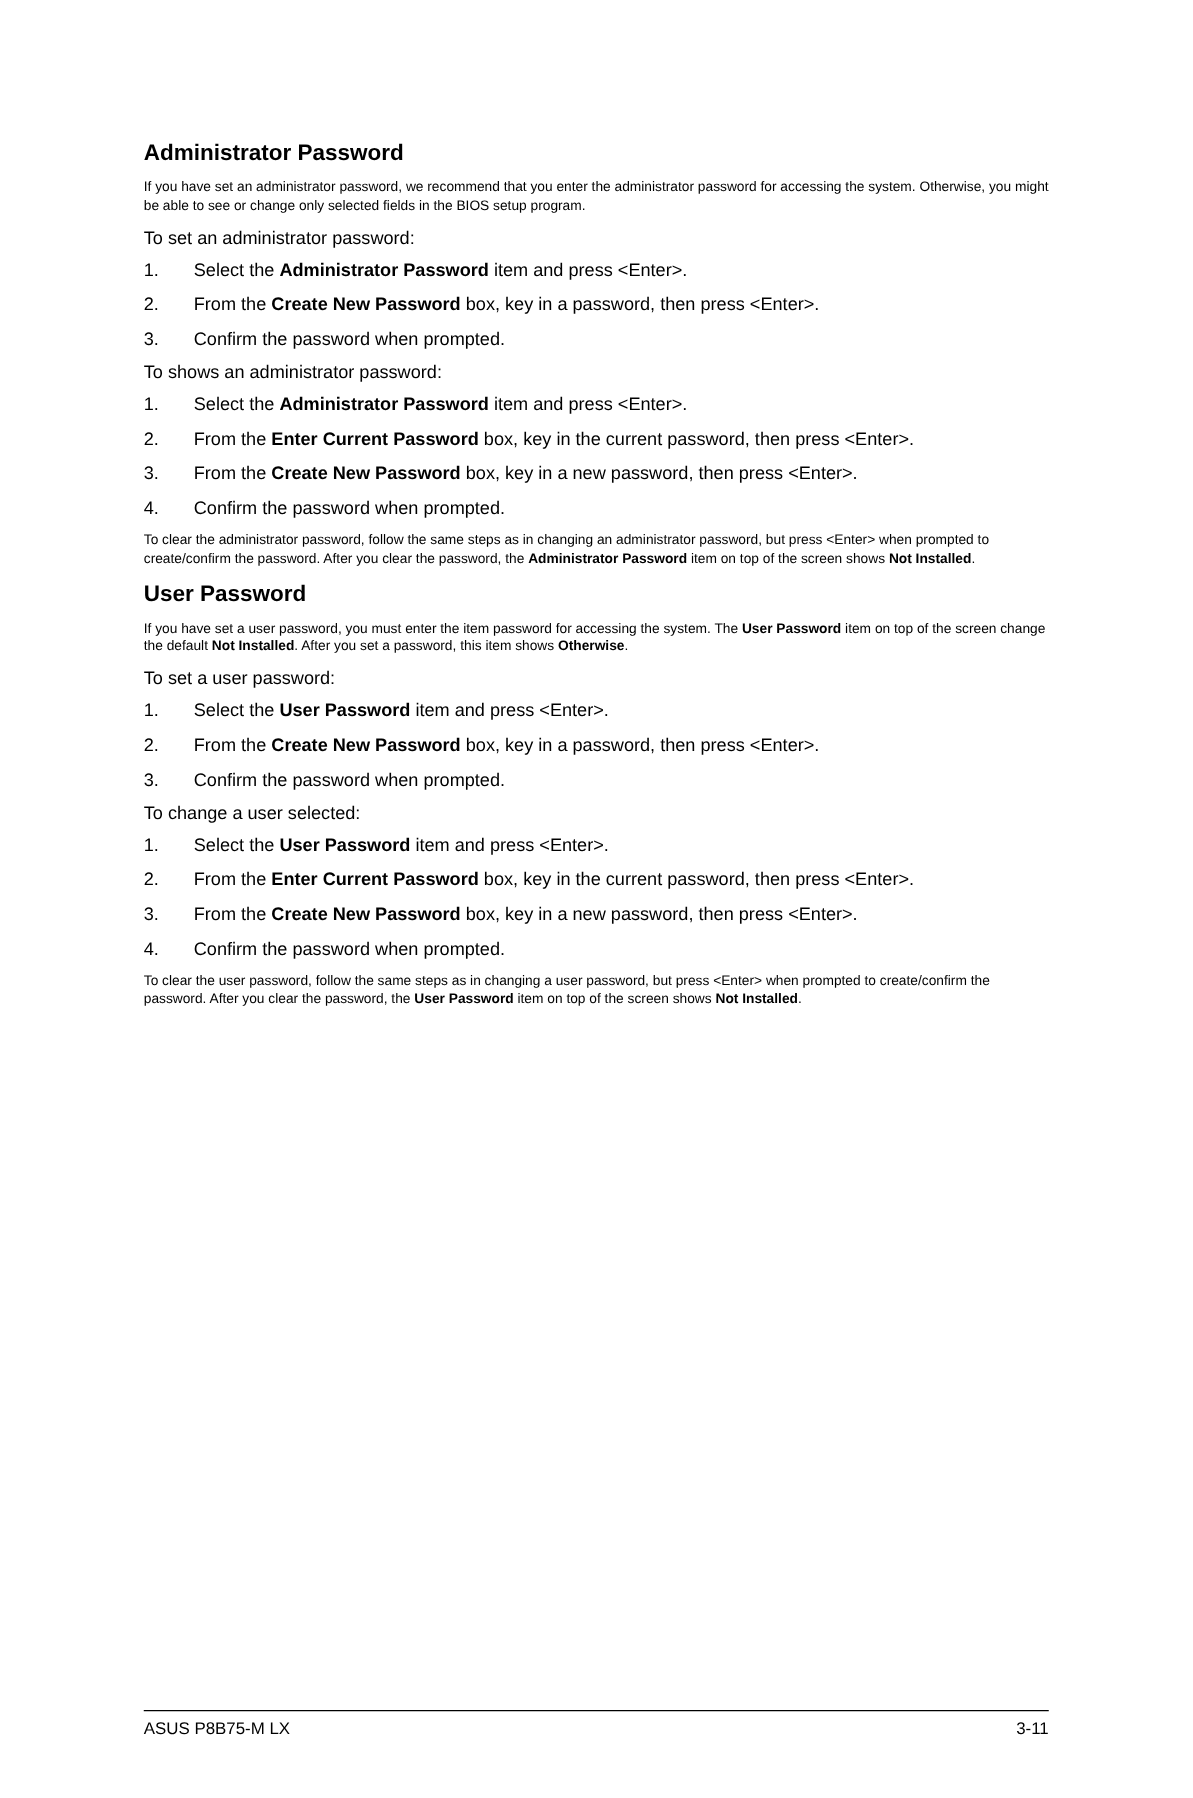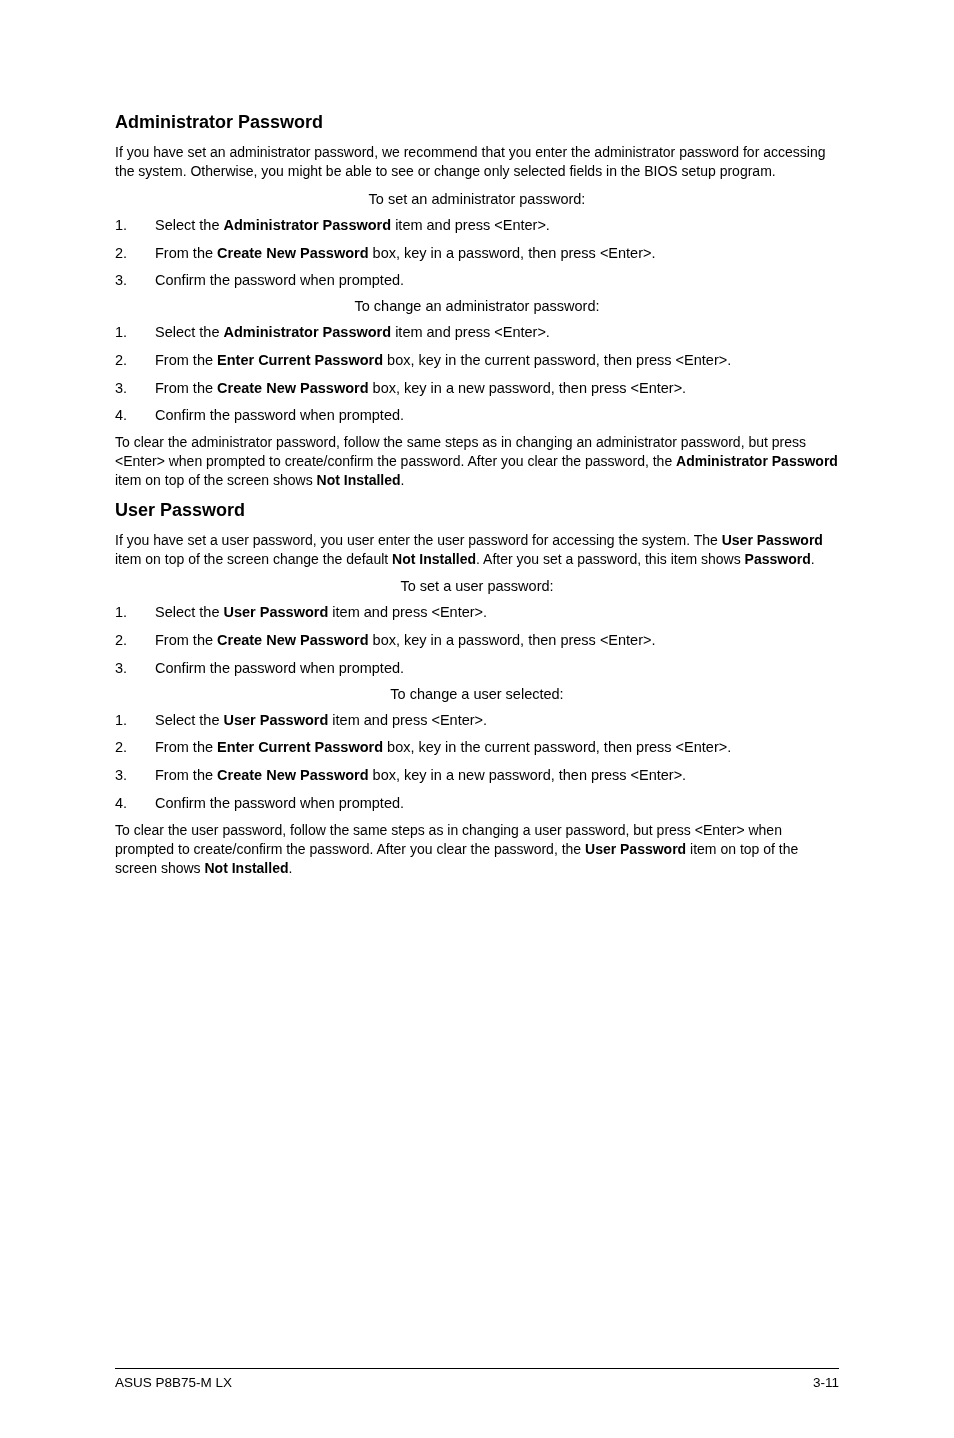--- a/index.html
+++ b/index.html
@@ -15,29 +15,28 @@
       padding: 112px 115px 50px 115px;
       position: relative;
       color: #000000;
     }
     .heading {
       font-size: 18px;
       font-weight: bold;
       margin-bottom: 10px;
     }
     .body-text {
-      font-size: 14px;
+      font-size: 11px;
       line-height: 1.35;
       margin-bottom: 10px;
     }
     .instruction-lead {
       font-size: 14.5px;
       margin-bottom: 8px;
       margin-top: 4px;
-      text-align: center;
     }
     .list-item {
       font-size: 14.5px;
       line-height: 1.5;
       margin-bottom: 6px;
       display: flex;
     }
     .list-num {
       min-width: 40px;
     }
@@ -77,21 +76,21 @@
 </div>
 <div class="list-item">
   <span class="list-num">2.</span>
   <span class="list-text"><span>From the </span><b>Create New Password</b><span> box, key in a password, then press &lt;Enter&gt;.</span></span>
 </div>
 <div class="list-item">
   <span class="list-num">3.</span>
   <span class="list-text">Confirm the password when prompted.</span>
 </div>
 
-<div class="instruction-lead">To change an administrator password:</div>
+<div class="instruction-lead">To shows an administrator password:</div>
 
 <div class="list-item">
   <span class="list-num">1.</span>
   <span class="list-text"><span>Select the </span><b>Administrator Password</b><span> item and press &lt;Enter&gt;.</span></span>
 </div>
 <div class="list-item">
   <span class="list-num">2.</span>
   <span class="list-text"><span>From the </span><b>Enter Current Password</b><span> box, key in the current password, then press &lt;Enter&gt;.</span></span>
 </div>
 <div class="list-item">
@@ -100,21 +99,21 @@
 </div>
 <div class="list-item">
   <span class="list-num">4.</span>
   <span class="list-text">Confirm the password when prompted.</span>
 </div>
 
 <div class="body-text section-gap"><span>To clear the administrator password, follow the same steps as in changing an administrator password, but press &lt;Enter&gt; when prompted to create/confirm the password. After you clear the password, the </span><b>Administrator Password</b><span> item on top of the screen shows </span><b>Not Installed</b><span>.</span></div>
 
 <div class="heading">User Password</div>
 
-<div class="body-text"><span>If you have set a user password, you user enter the user password for accessing the system. The </span><b>User Password</b><span> item on top of the screen change the default </span><b>Not Installed</b><span>. After you set a password, this item shows </span><b>Password</b><span>.</span></div>
+<div class="body-text"><span>If you have set a user password, you must enter the item password for accessing the system. The </span><b>User Password</b><span> item on top of the screen change the default </span><b>Not Installed</b><span>. After you set a password, this item shows </span><b>Otherwise</b><span>.</span></div>
 
 <div class="instruction-lead">To set a user password:</div>
 
 <div class="list-item">
   <span class="list-num">1.</span>
   <span class="list-text"><span>Select the </span><b>User Password</b><span> item and press &lt;Enter&gt;.</span></span>
 </div>
 <div class="list-item">
   <span class="list-num">2.</span>
   <span class="list-text"><span>From the </span><b>Create New Password</b><span> box, key in a password, then press &lt;Enter&gt;.</span></span>

